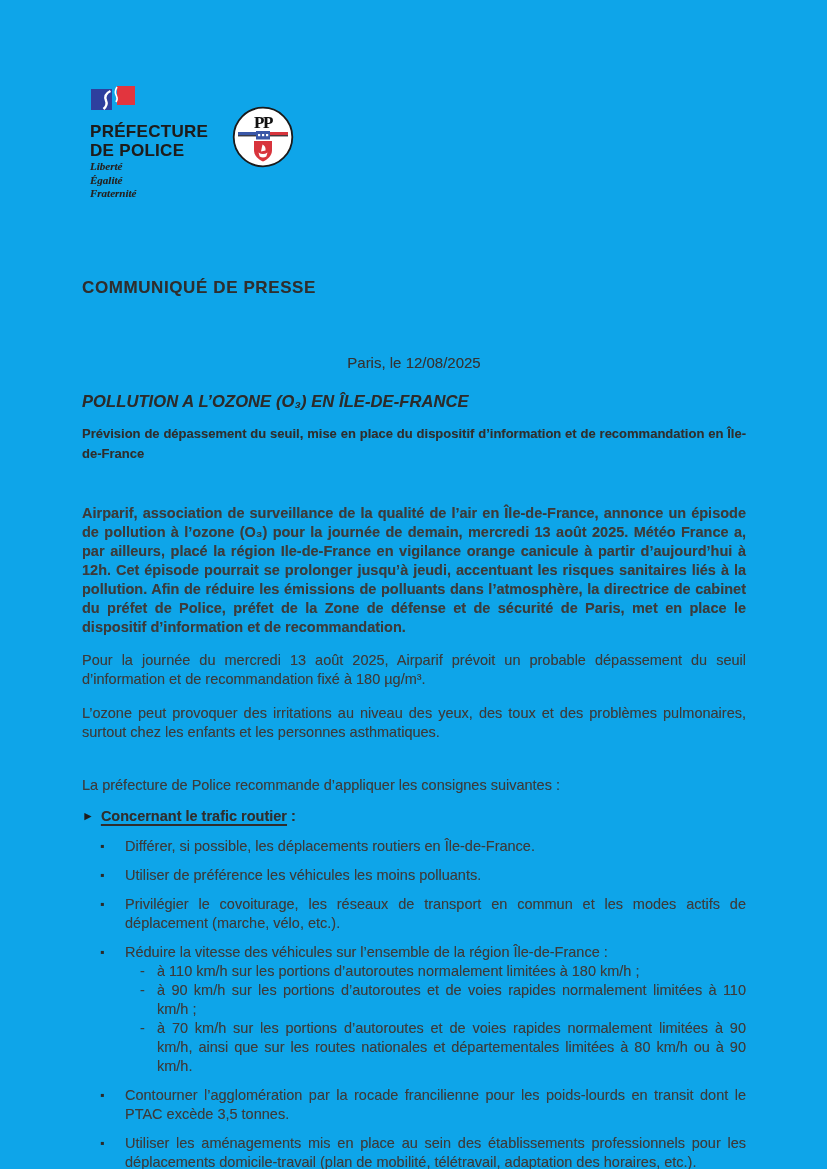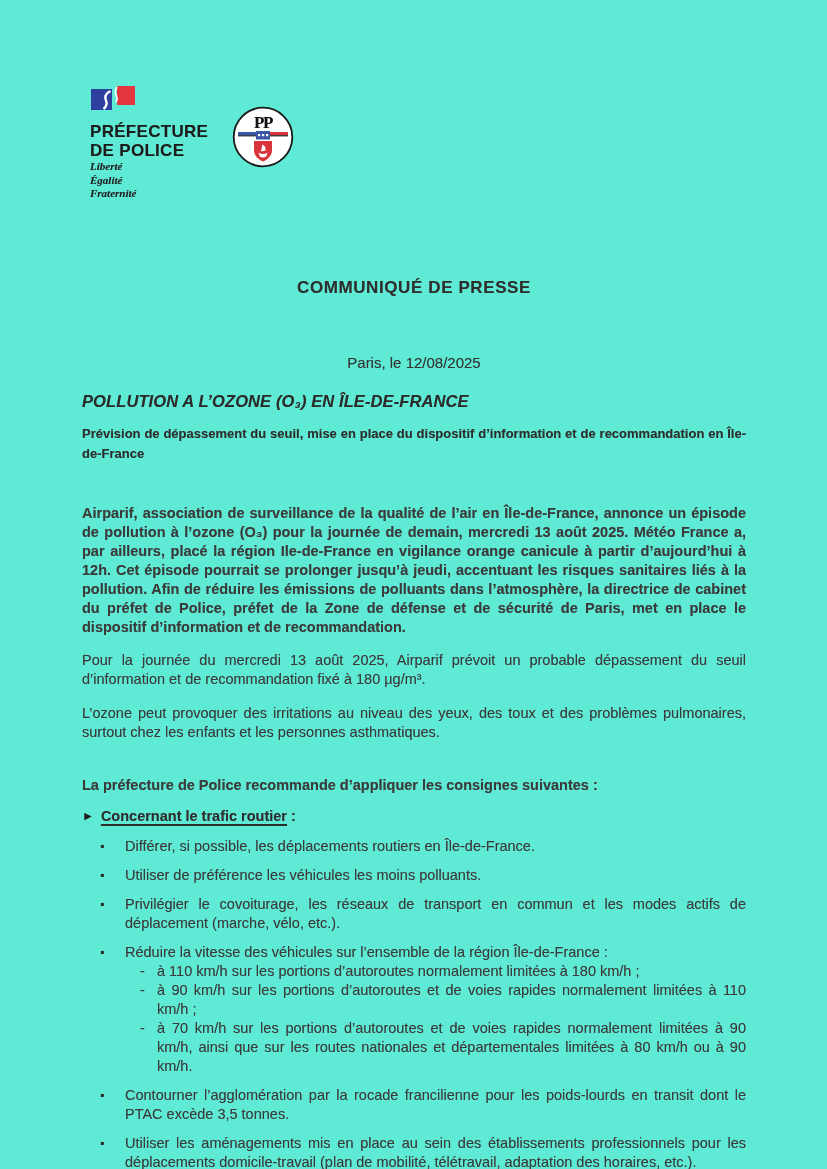--- a/index.html
+++ b/index.html
@@ -4,21 +4,21 @@
 <style>
   * { margin: 0; padding: 0; box-sizing: border-box; }
   html, body { background: #ffffff; }
   body { font-family: "Liberation Sans", sans-serif; }
 
   .page {
     position: relative;
     width: 827px;
     height: 1169px;
     margin: 0 auto;
-    background: #5eead4;
+    background: #0ea5e9;
     color: #3b3b3b;
     overflow: hidden;
     text-shadow: 0 0 0.4px rgba(70,70,70,0.45);
   }
 
   
   .header {
     position: absolute;
     top: 85px;
     left: 90px;
@@ -47,21 +47,21 @@
 
   
   .content {
     position: absolute;
     top: 0;
     left: 82px;
     width: 664px;
   }
   .kicker {
     margin-top: 278px;
-    text-align: center;
+    text-align: left;
     font-size: 17px;
     font-weight: bold;
     letter-spacing: 0.6px;
     color: #2e2e2e;
   }
   .dateline {
     margin-top: 56px;
     text-align: center;
     font-size: 15px;
     color: #333;
@@ -88,21 +88,21 @@
     text-align: justify;
     color: #3b3b3b;
   }
   .lead-par {
     margin-top: 40px;
     font-weight: bold;
     color: #2f2f2f;
   }
   .forecast-par { margin-top: 14px; }
   .health-par { margin-top: 15px; }
-  .intro-par { margin-top: 34px; text-align: left; font-weight: bold; }
+  .intro-par { margin-top: 34px; text-align: left; }
 
   .section-header {
     margin-top: 13px;
     display: flex;
     align-items: baseline;
     font-size: 14.5px;
   }
   .arrow-glyph {
     font-size: 12px;
     color: #1d1d1d;

